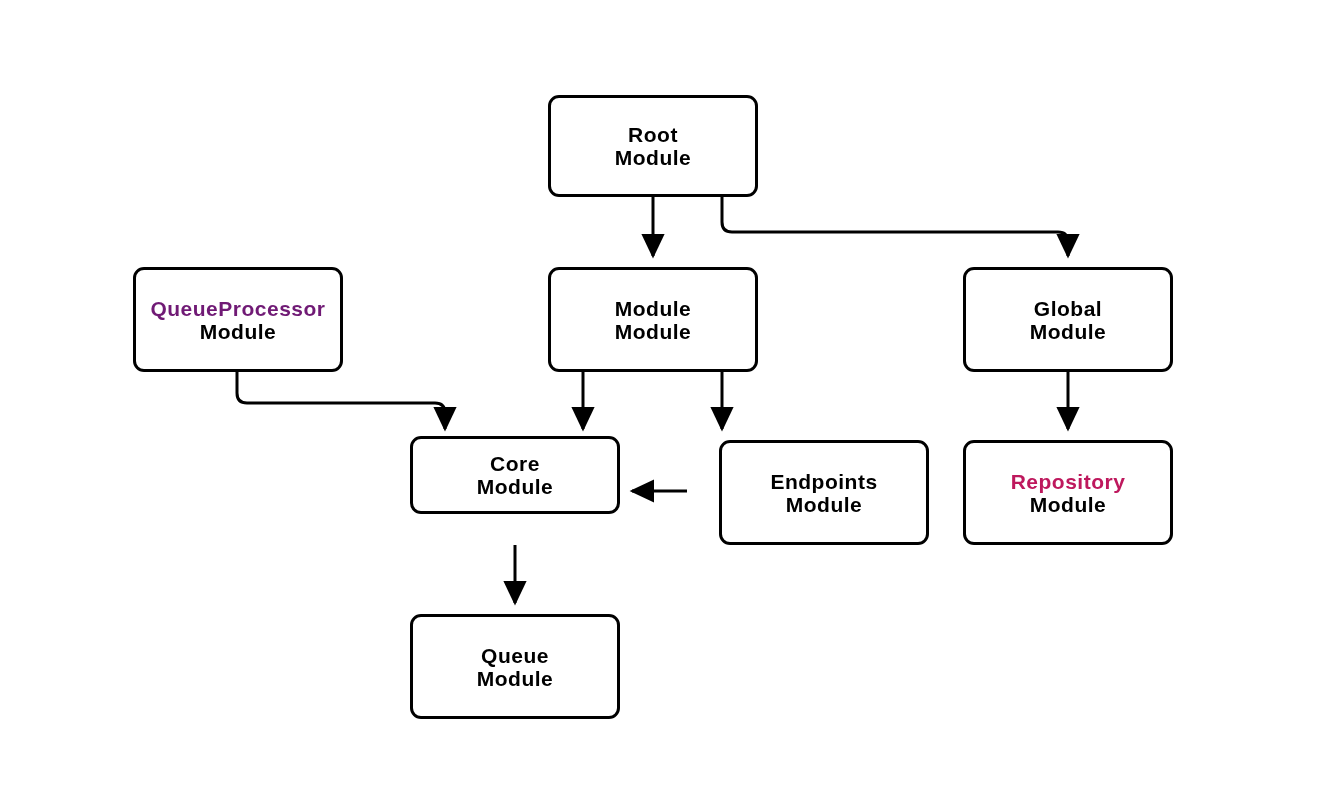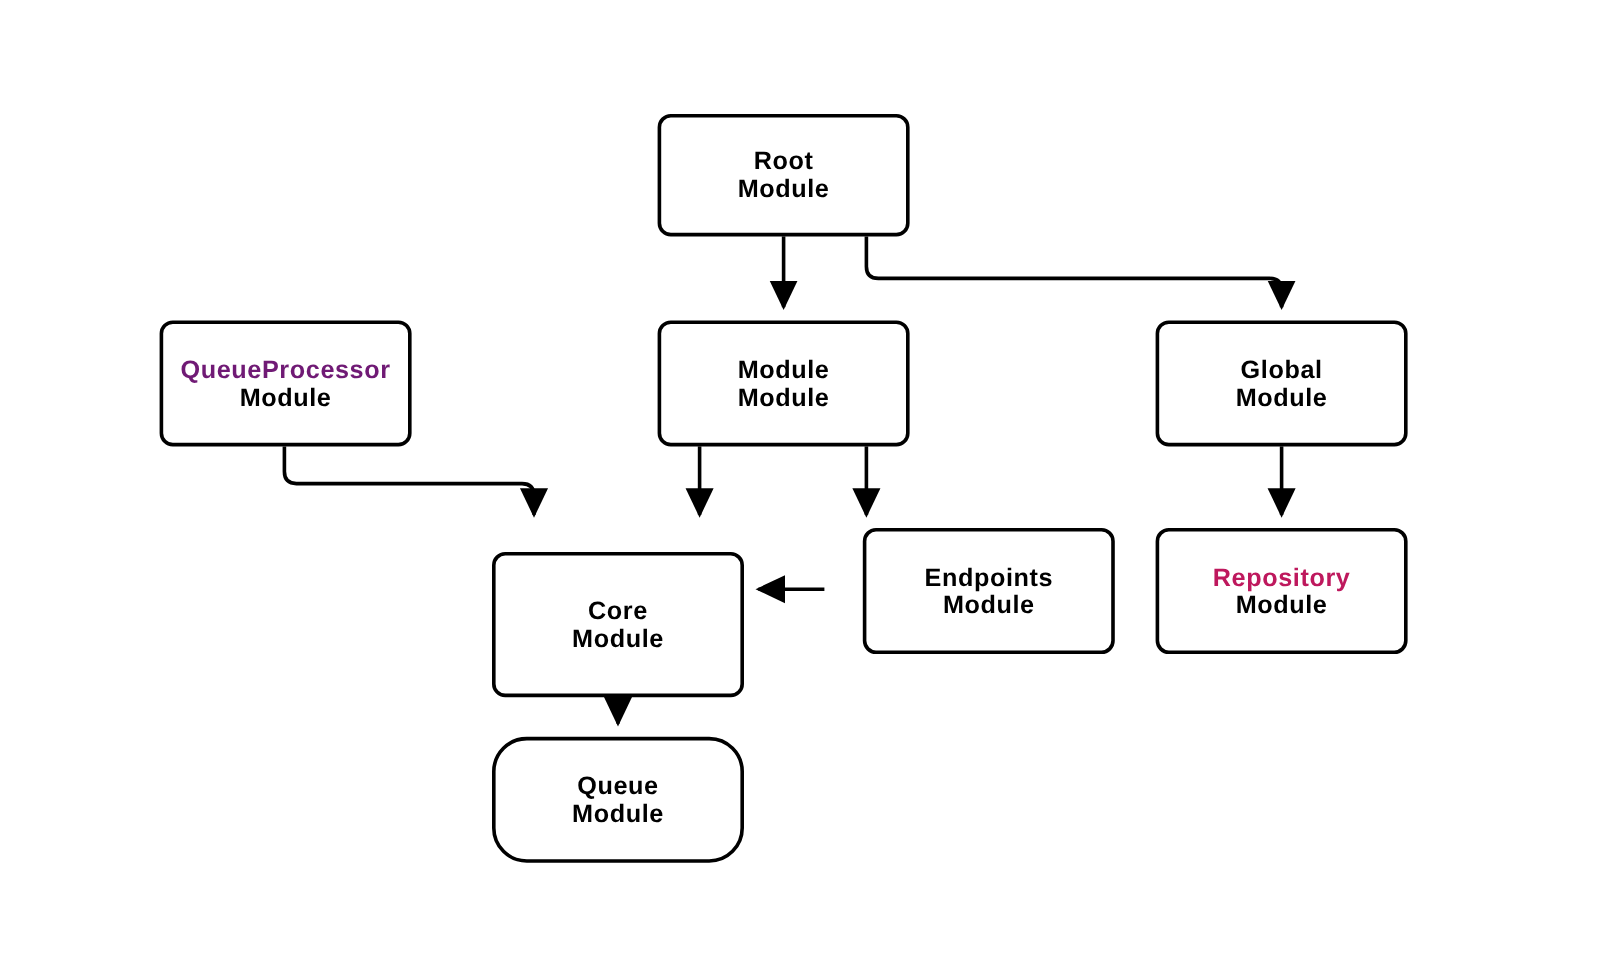--- a/index.html
+++ b/index.html
@@ -95,33 +95,33 @@
   <div class="node" style="left: 548px; top: 267px; width: 210px; height: 105px; border-color: rgb(0, 0, 0);">
     <div class="node-line" style="color: rgb(0, 0, 0);">Module</div>
     <div class="node-line" style="color: rgb(0, 0, 0);">Module</div>
   </div>
 
   <div class="node" style="left: 963px; top: 267px; width: 210px; height: 105px; border-color: rgb(0, 0, 0);">
     <div class="node-line" style="color: rgb(0, 0, 0);">Global</div>
     <div class="node-line" style="color: rgb(0, 0, 0);">Module</div>
   </div>
 
-  <div class="node" style="left: 410px; top: 460px; width: 210px; height: 121px; border-color: rgb(0, 0, 0);">
+  <div class="node" style="left: 410px; top: 436px; width: 210px; height: 78px; border-color: rgb(0, 0, 0);">
     <div class="node-line" style="color: rgb(0, 0, 0);">Core</div>
     <div class="node-line" style="color: rgb(0, 0, 0);">Module</div>
   </div>
 
   <div class="node" style="left: 719px; top: 440px; width: 210px; height: 105px; border-color: rgb(0, 0, 0);">
     <div class="node-line" style="color: rgb(0, 0, 0);">Endpoints</div>
     <div class="node-line" style="color: rgb(0, 0, 0);">Module</div>
   </div>
 
   <div class="node" style="left: 963px; top: 440px; width: 210px; height: 105px; border-color: rgb(0, 0, 0);">
     <div class="node-line" style="color: #be185d;">Repository</div>
     <div class="node-line" style="color: rgb(0, 0, 0);">Module</div>
   </div>
 
-  <div class="node" style="left: 410px; top: 614px; width: 210px; height: 105px; border-color: rgb(0, 0, 0); border-radius: 29px;">
+  <div class="node" style="left: 410px; top: 614px; width: 210px; height: 105px; border-color: rgb(0, 0, 0);">
     <div class="node-line" style="color: rgb(0, 0, 0);">Queue</div>
     <div class="node-line" style="color: rgb(0, 0, 0);">Module</div>
   </div>
 
 </div>
 
 </body></html>

